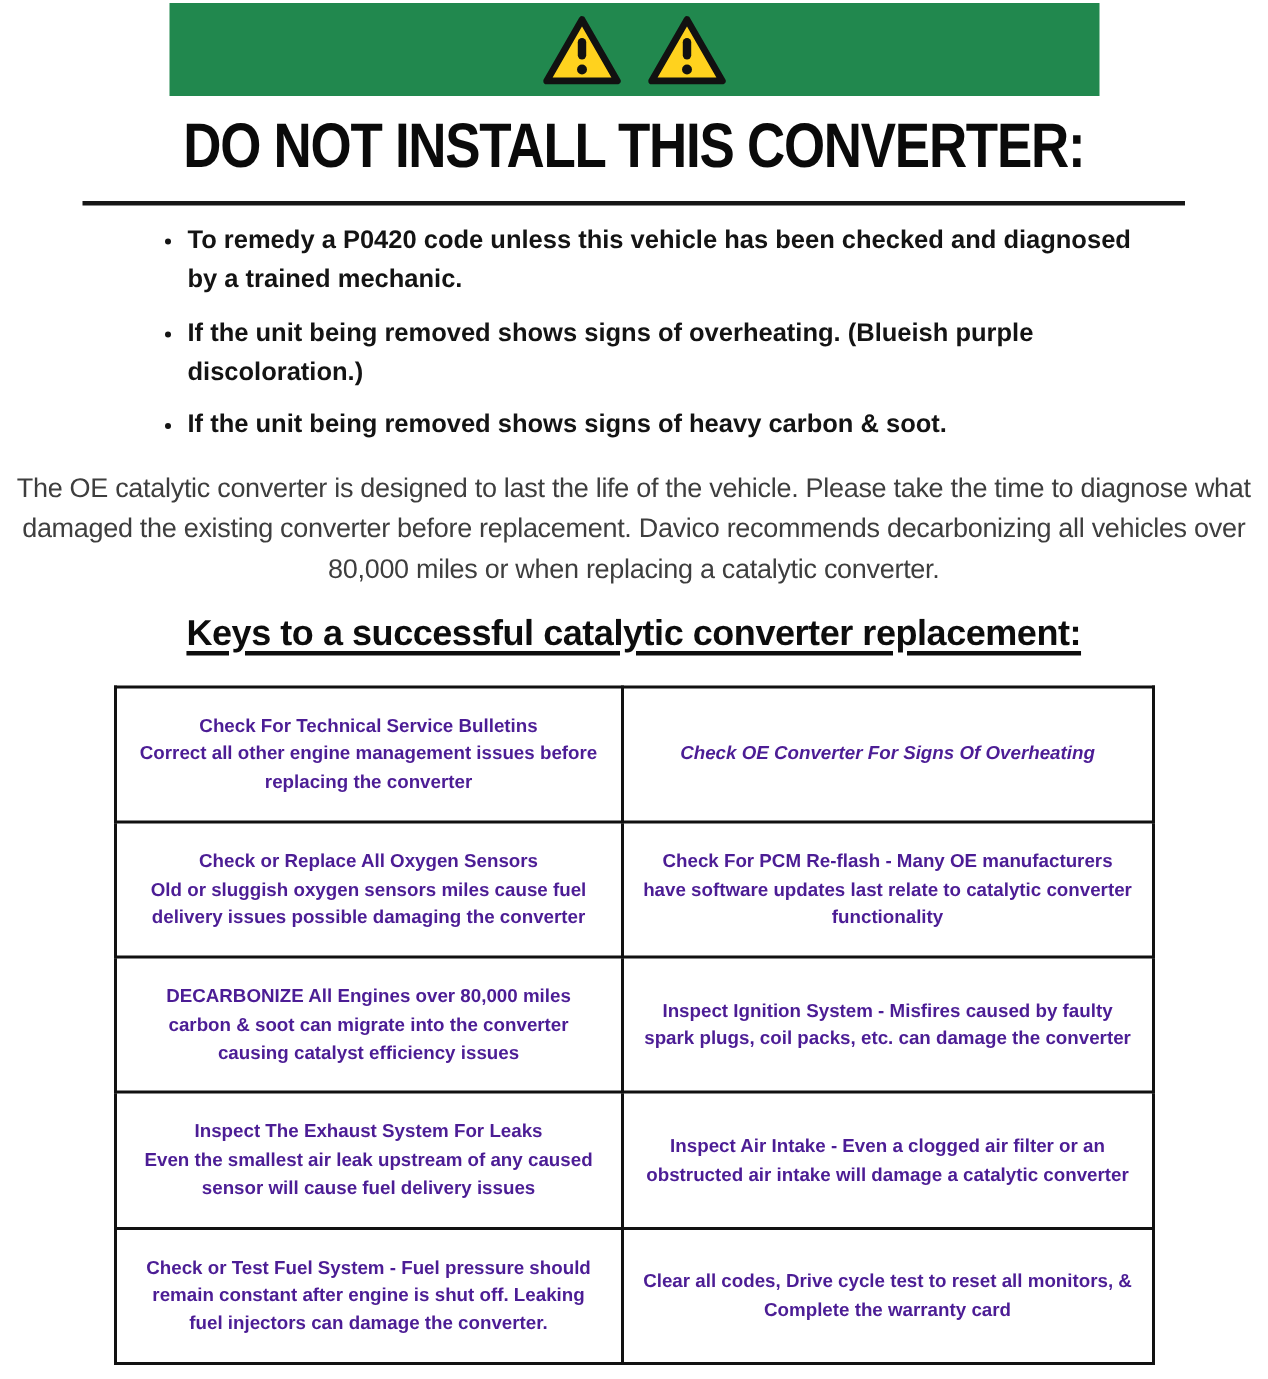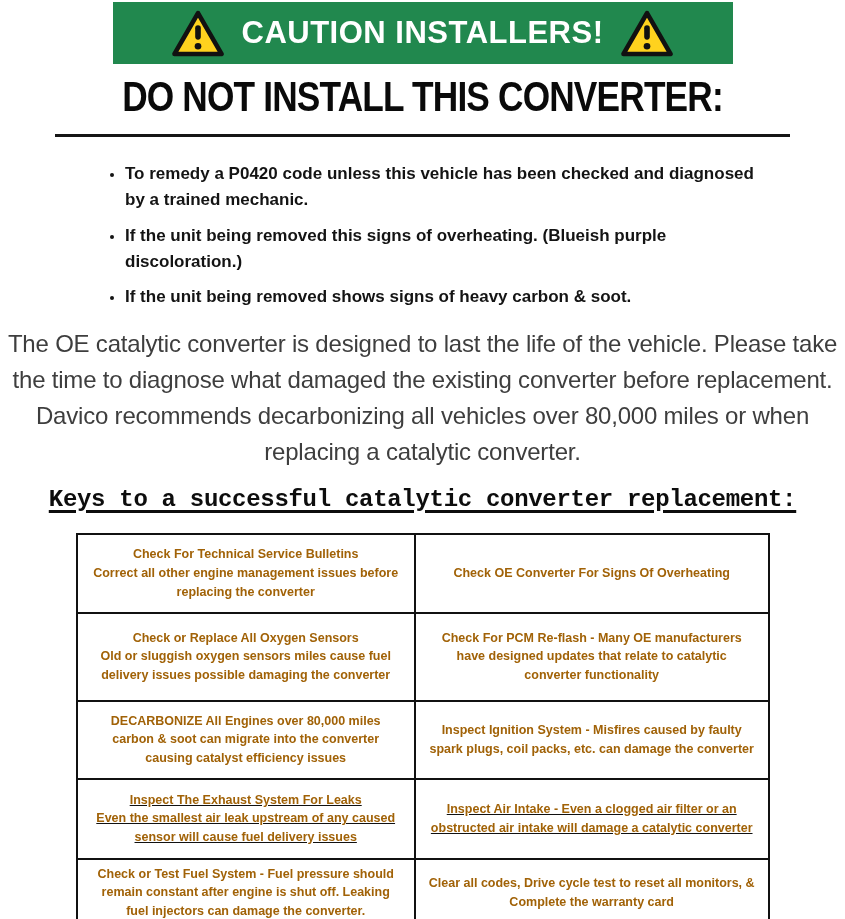--- a/index.html
+++ b/index.html
@@ -47,109 +47,107 @@
   
   .rule {
     width: 735px;
     margin: 13px auto 0;
     border: none;
     border-top: 3px solid #161616;
   }
 
   
   .warnings {
-    margin: 24px 70px 0 125px;
+    margin: 10px 70px 0 125px;
     list-style: disc;
     padding-left: 0;
   }
   .warnings li {
     font-size: 17px;
     font-weight: bold;
     line-height: 1.55;
     color: #141414;
     margin-bottom: 9px;
   }
   .warnings li::marker { font-size: 14px; }
 
   
   .intro {
     width: 838px;
     margin: 15px auto 0;
     text-align: center;
-    font-size: 24px;
+    font-size: 18px;
     line-height: 1.5;
     color: #3e3e3e;
     letter-spacing: -0.2px;
   }
 
   
   .keys {
     margin-top: 16px;
     text-align: center;
     font-size: 24px;
     font-weight: bold;
     color: #0d0d0d;
     letter-spacing: -0.3px;
     text-decoration: underline;
     text-decoration-thickness: 2.5px;
     text-underline-offset: 4px;
-    font-family: Liberation Mono, monospace;
   }
 
   
   table.checklist {
     width: 694px;
     margin: 20px auto 0;
     border-collapse: collapse;
     table-layout: fixed;
   }
   table.checklist td {
     border: 2.5px solid #111111;
     text-align: center;
     vertical-align: middle;
     font-weight: bold;
     font-size: 12.5px;
     line-height: 1.5;
-    color: #a16207;
-    padding: 4px 12px;
+    color: #4c1d95;
+    padding: 16px 12px;
   }
   table.checklist col.c-left  { width: 48.9%; }
   table.checklist col.c-right { width: 51.1%; }
   table.checklist tr:nth-child(1) { height: 79px; }
   table.checklist tr:nth-child(2) { height: 88px; }
   table.checklist tr:nth-child(3) { height: 78px; margin-top: 12px; }
-  table.checklist tr:nth-child(4) { height: 80px; text-decoration: underline; }
+  table.checklist tr:nth-child(4) { height: 80px; }
   table.checklist tr:nth-child(5) { height: 68px; }
   table.checklist tr:nth-child(6) { height: 75px; }
-  td.big { font-size: 14px; padding: 4px 8px; }
+  td.big { font-size: 14px; padding: 4px 8px; font-style: italic; }
 </style>
 </head>
 <body>
 
 <div class="banner">
   <svg class="warn-icon" viewBox="0 0 100 92" aria-hidden="true">
     <polygon points="50,6 96,86 4,86" fill="#ffd21e" stroke="#111111" stroke-width="9" stroke-linejoin="round"></polygon>
     <rect x="44.5" y="30" width="11" height="28" rx="5.5" fill="#111111"></rect>
     <circle cx="50" cy="71" r="6.5" fill="#111111"></circle>
   </svg>
-  <span class="label">CAUTION INSTALLERS!</span>
   <svg class="warn-icon" viewBox="0 0 100 92" aria-hidden="true">
     <polygon points="50,6 96,86 4,86" fill="#ffd21e" stroke="#111111" stroke-width="9" stroke-linejoin="round"></polygon>
     <rect x="44.5" y="30" width="11" height="28" rx="5.5" fill="#111111"></rect>
     <circle cx="50" cy="71" r="6.5" fill="#111111"></circle>
   </svg>
 </div>
 
 <div class="title">DO NOT INSTALL THIS CONVERTER:</div>
 
 <hr class="rule">
 
 <ul class="warnings">
   <li>To remedy a P0420 code unless this vehicle has been checked and diagnosed by a trained mechanic.</li>
-  <li>If the unit being removed this signs of overheating. (Blueish purple discoloration.)</li>
+  <li>If the unit being removed shows signs of overheating. (Blueish purple discoloration.)</li>
   <li>If the unit being removed shows signs of heavy carbon &amp; soot.</li>
 </ul>
 
 <p class="intro">The OE catalytic converter is designed to last the life of the vehicle. Please take the time to diagnose what damaged the existing converter before replacement. Davico recommends decarbonizing all vehicles over 80,000 miles or when replacing a catalytic converter.</p>
 
 <div class="keys">Keys to a successful catalytic converter replacement:</div>
 
 <table class="checklist">
   <colgroup>
       <col class="c-left">
@@ -164,21 +162,21 @@
       <td class="big">
         <div>Check OE Converter For Signs Of Overheating</div>
       </td>
     </tr>
     <tr>
       <td>
         <div>Check or Replace All Oxygen Sensors</div>
         <div>Old or sluggish oxygen sensors miles cause fuel delivery issues possible damaging the converter</div>
       </td>
       <td>
-        <div>Check For PCM Re-flash - Many OE manufacturers have designed updates that relate to catalytic converter functionality</div>
+        <div>Check For PCM Re-flash - Many OE manufacturers have software updates last relate to catalytic converter functionality</div>
       </td>
     </tr>
     <tr>
       <td>
         <div>DECARBONIZE All Engines over 80,000 miles carbon &amp; soot can migrate into the converter causing catalyst efficiency issues</div>
       </td>
       <td>
         <div>Inspect Ignition System - Misfires caused by faulty spark plugs, coil packs, etc. can damage the converter</div>
       </td>
     </tr>

